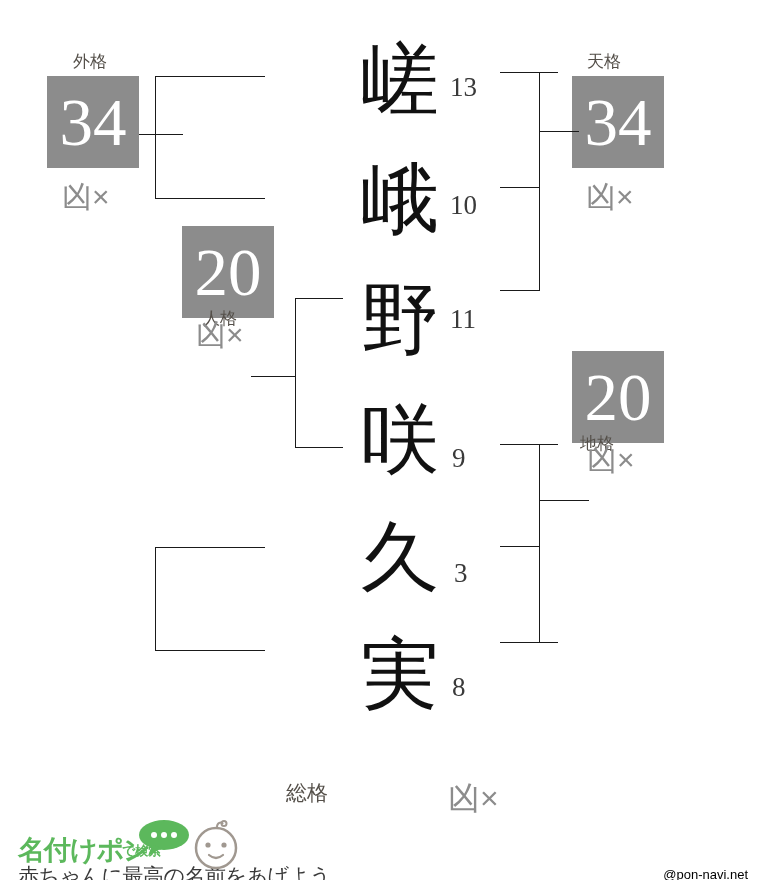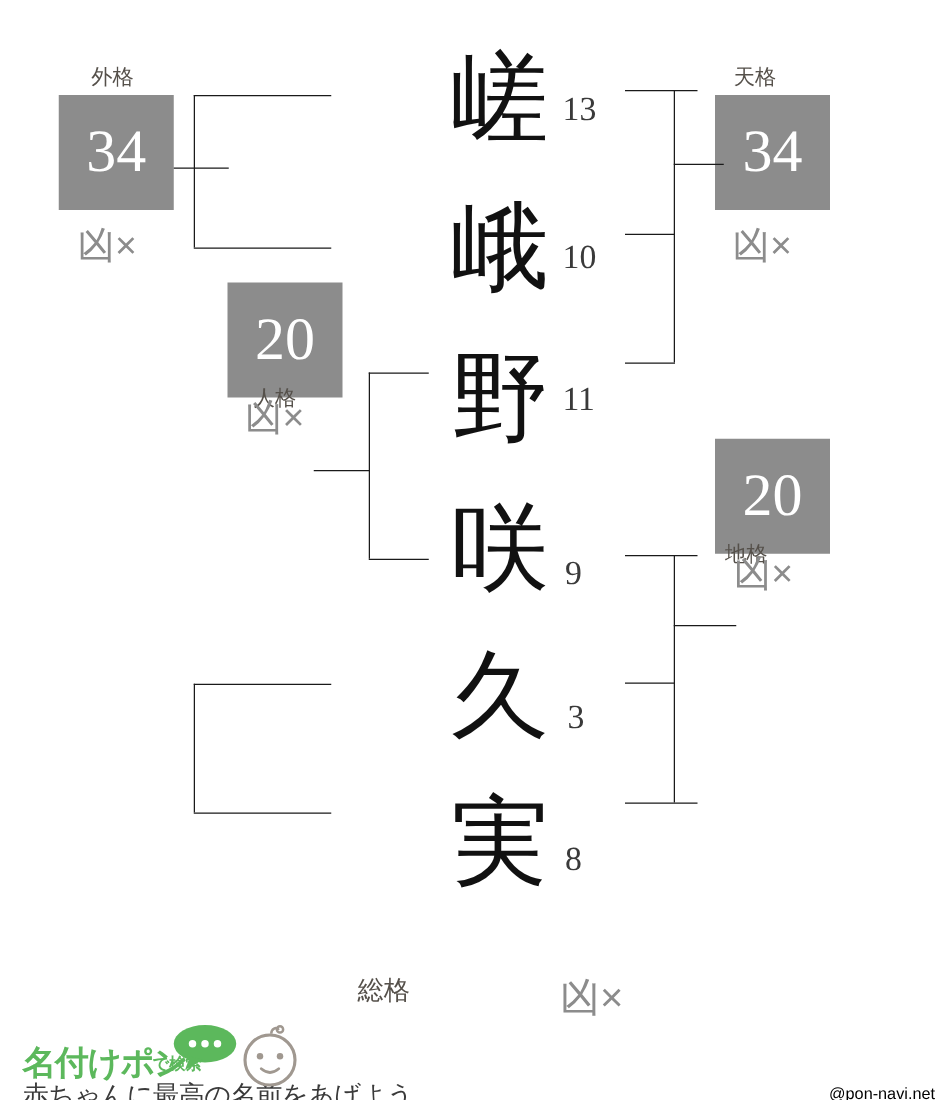--- a/index.html
+++ b/index.html
@@ -28,21 +28,21 @@
     font-family: "Liberation Serif", "DejaVu Serif", serif;
     display: flex;
     align-items: center;
     justify-content: center;
     line-height: 1;
     box-sizing: border-box;
   }
   .val-box.big {
     width: 92px;
     height: 92px;
-    font-size: 48px;
+    font-size: 67px;
   }
   .val-box.total {
     width: 82px;
     height: 70px;
     font-size: 52px;
   }
 
   
   .kaku-label {
     position: absolute;

